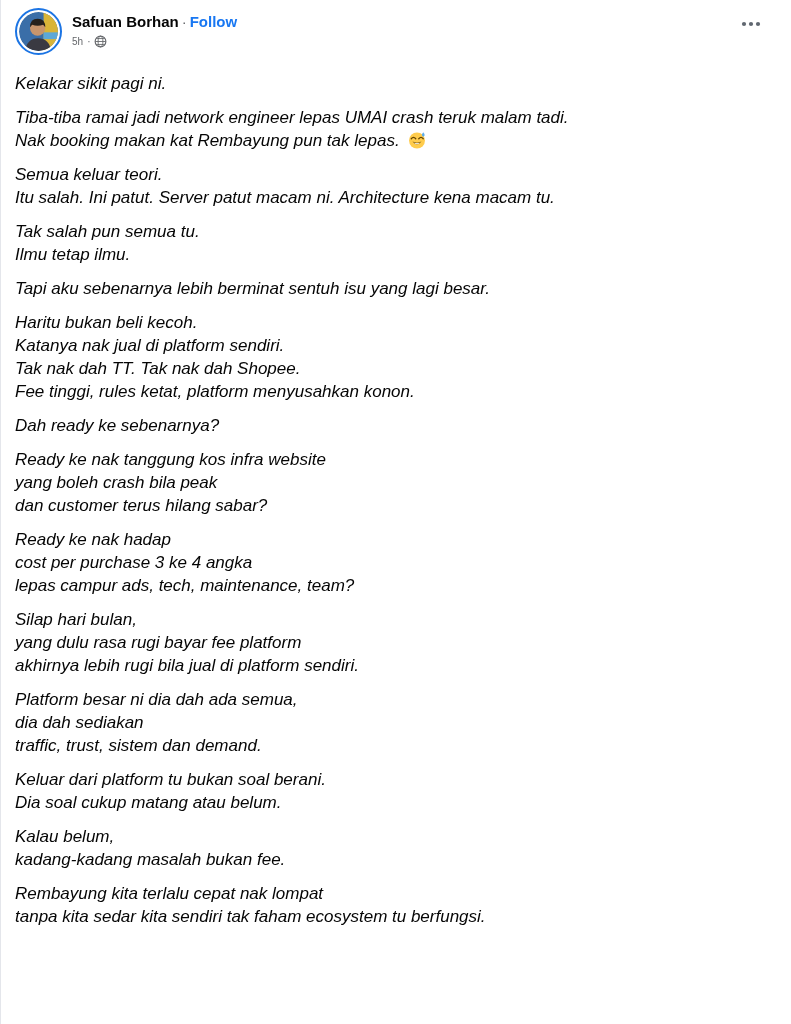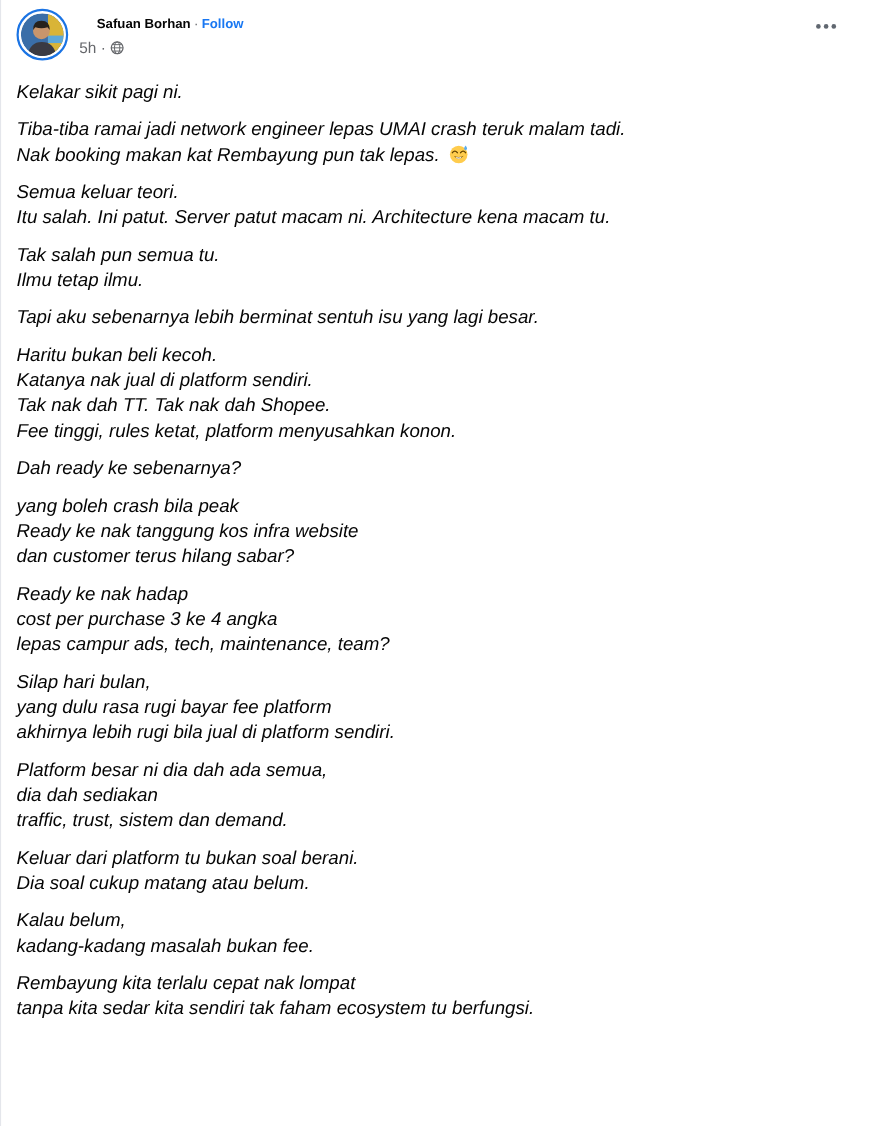--- a/index.html
+++ b/index.html
@@ -34,31 +34,30 @@
     display:flex;align-items:center;justify-content:center;
     flex:0 0 auto;
     cursor:pointer;
   }
   .avatar-ring svg{display:block;border-radius:50%;}
   .header-meta{
     margin-left:10px;
     padding-top:3px;
   }
   .name-row{
-    font-size:12px;
+    font-size:15px;
     line-height:21px;
     color:var(--author-text);
-    margin-left:16px;
   }
   .author-name{font-weight:700;color:var(--author-text);cursor:pointer;}
   .name-sep{color:var(--muted-text);font-weight:400;padding:0 3px;}
   .follow-link{color:var(--link-blue);font-weight:600;cursor:pointer;}
   .sub-row{
     display:flex;align-items:center;
-    font-size:14px;
+    font-size:10px;
     color:var(--muted-text);
     margin-top:3px;
   }
   .sub-sep{padding:0 4px;}
   .globe{display:inline-block;line-height:0;}
   .menu-dots{
     position:absolute;
     top:16px;right:26px;
     padding:4px;
     cursor:pointer;
@@ -165,22 +164,22 @@
       <div class="paragraph">
         <div class="line">Haritu bukan beli kecoh.</div>
         <div class="line">Katanya nak jual di platform sendiri.</div>
         <div class="line">Tak nak dah TT. Tak nak dah Shopee.</div>
         <div class="line">Fee tinggi, rules ketat, platform menyusahkan konon.</div>
       </div>
       <div class="paragraph">
         <div class="line">Dah ready ke sebenarnya?</div>
       </div>
       <div class="paragraph">
+        <div class="line">Ready ke nak tanggung kos infra website</div>
         <div class="line">yang boleh crash bila peak</div>
-        <div class="line">Ready ke nak tanggung kos infra website</div>
         <div class="line">dan customer terus hilang sabar?</div>
       </div>
       <div class="paragraph">
         <div class="line">Ready ke nak hadap</div>
         <div class="line">cost per purchase 3 ke 4 angka</div>
         <div class="line">lepas campur ads, tech, maintenance, team?</div>
       </div>
       <div class="paragraph">
         <div class="line">Silap hari bulan,</div>
         <div class="line">yang dulu rasa rugi bayar fee platform</div>

